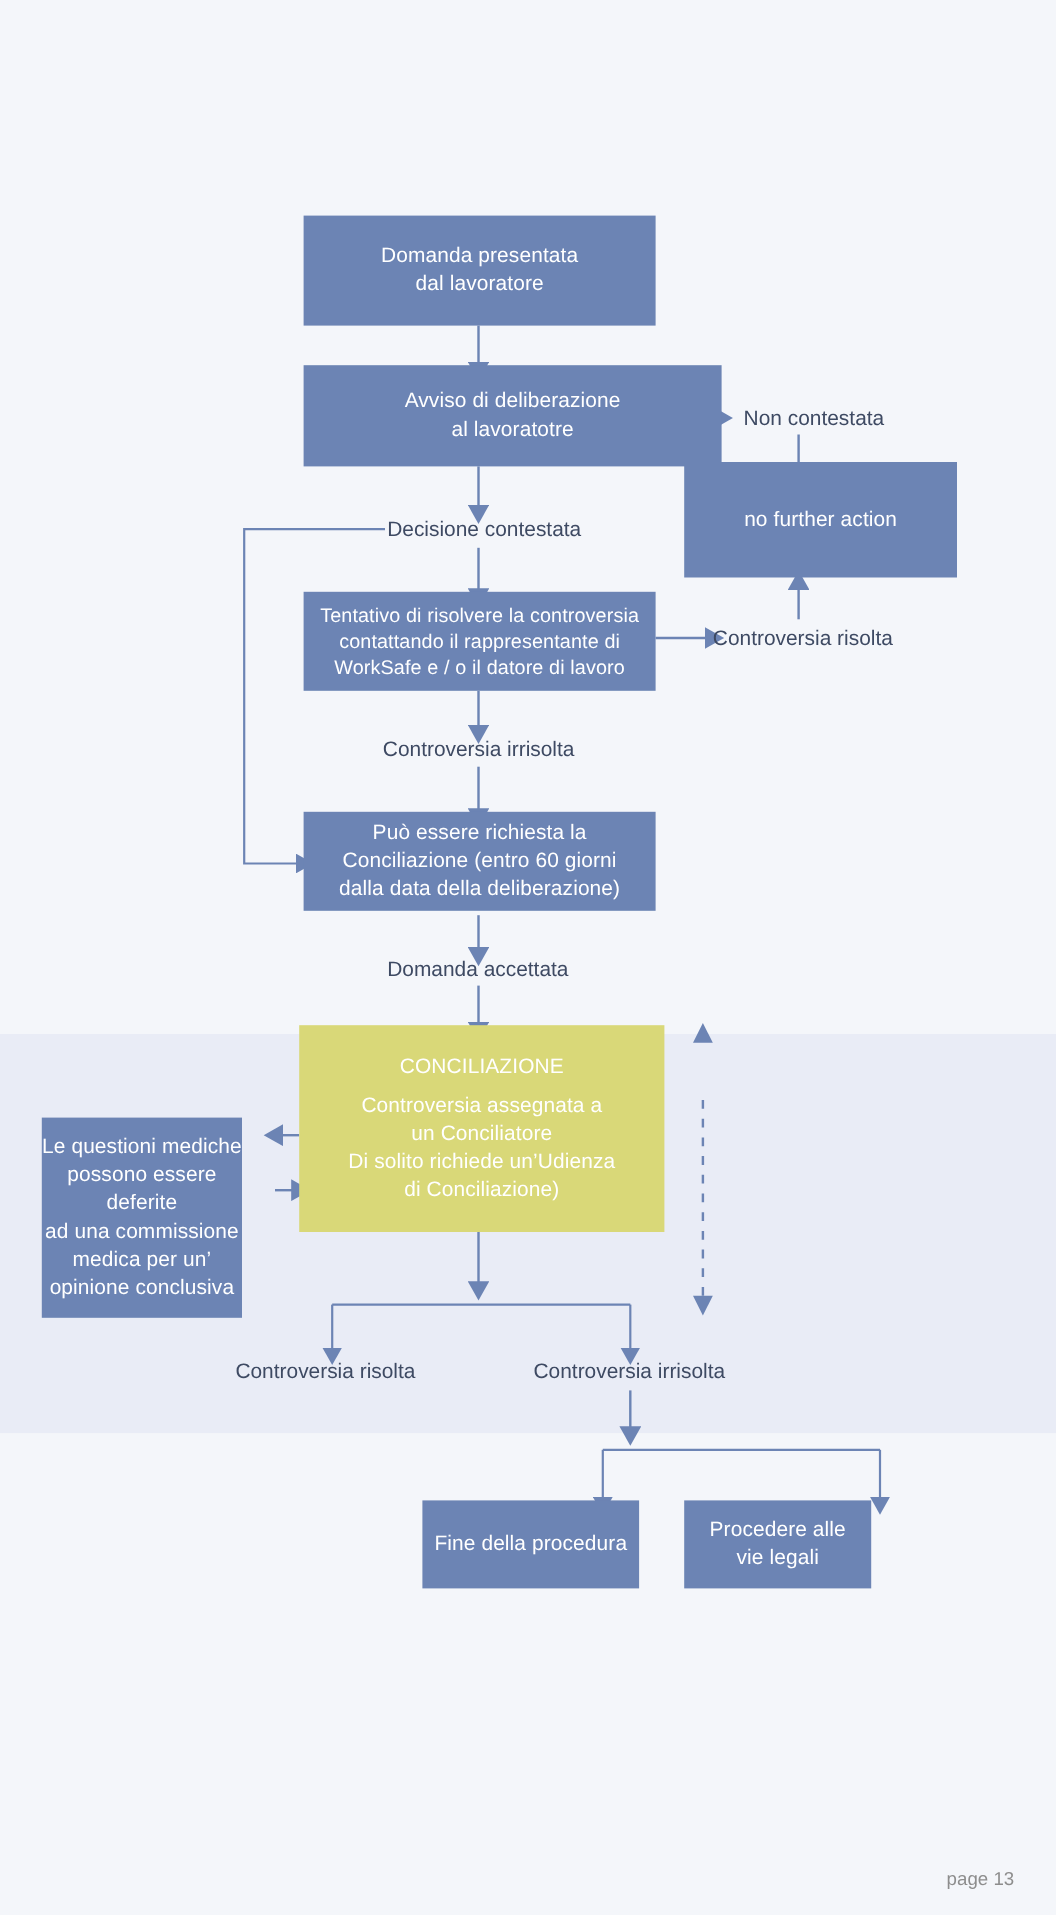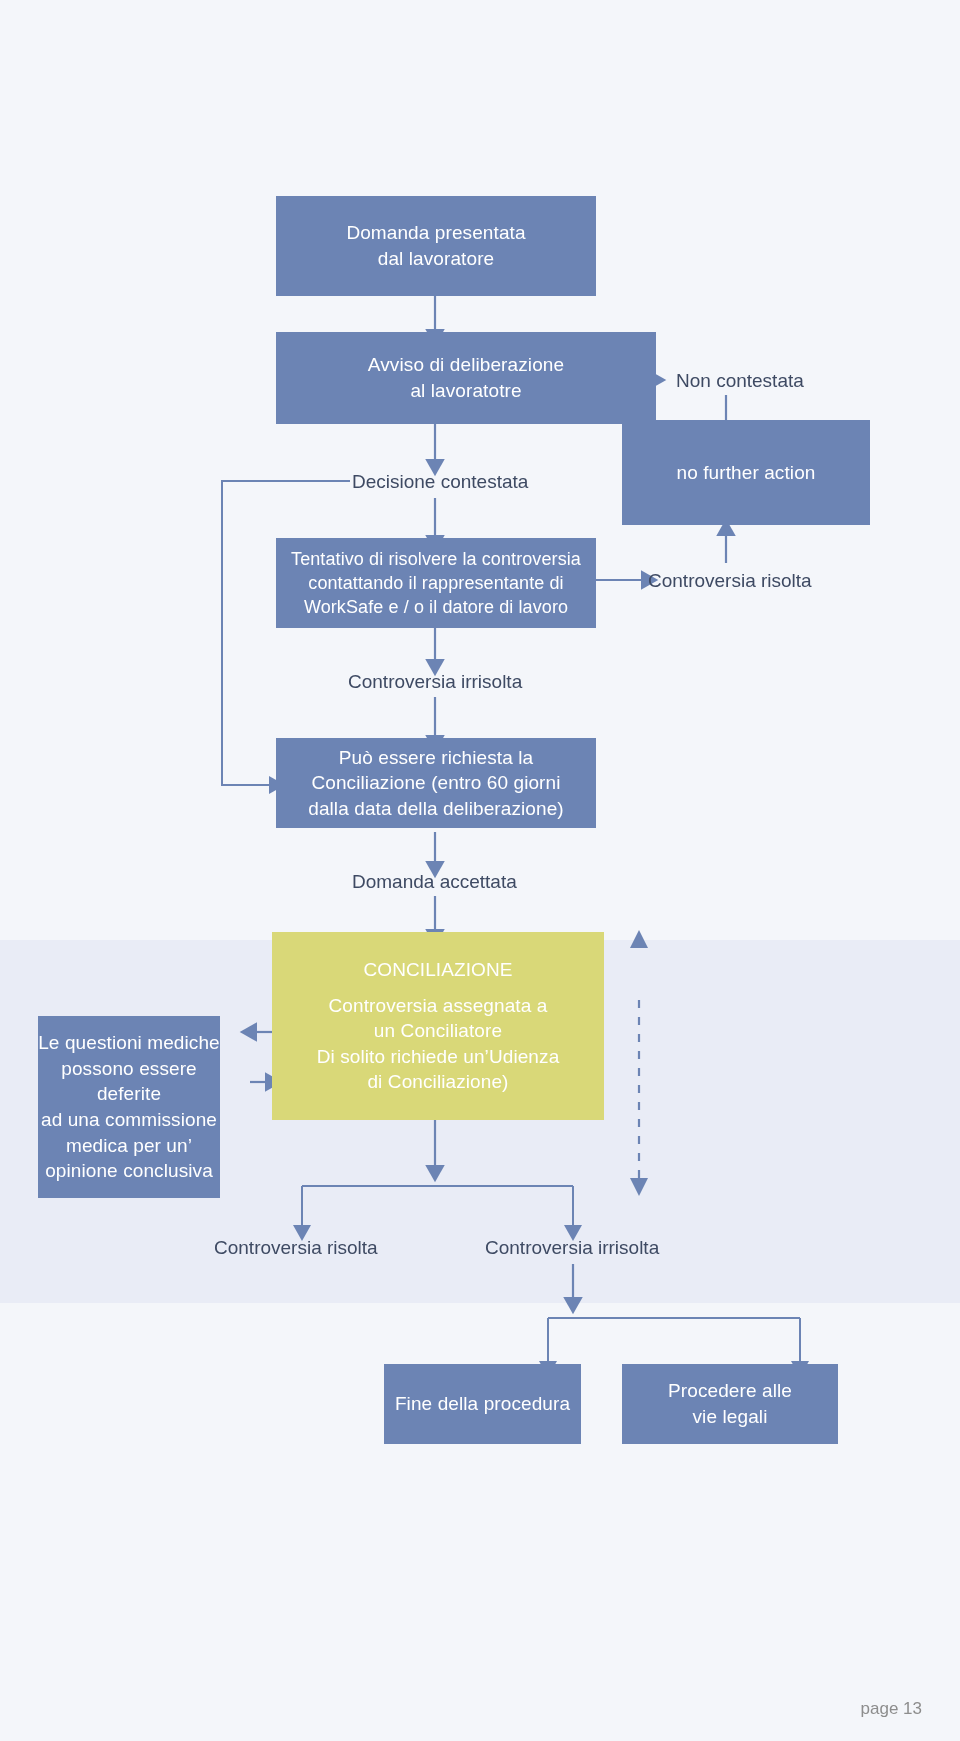--- a/index.html
+++ b/index.html
@@ -166,21 +166,21 @@
       <div>un Conciliatore</div>
       <div>Di solito richiede un’Udienza</div>
       <div>di Conciliazione)</div>
     </div>
   </div>
 
   <div class="box blue" style="left:384px;top:1364px;width:197px;height:80px;">
     <div>Fine della procedura</div>
   </div>
 
-  <div class="box blue" style="left:622px;top:1364px;width:216px;height:80px;">
+  <div class="box blue" style="left:622px;top:1364px;width:170px;height:80px;">
     <div>
       <div>Procedere alle</div>
       <div>vie legali</div>
     </div>
   </div>
 
   <div class="label" style="left:676px;top:368px;">Non contestata</div>
 
   <div class="label" style="left:352px;top:469px;">Decisione contestata</div>
 

